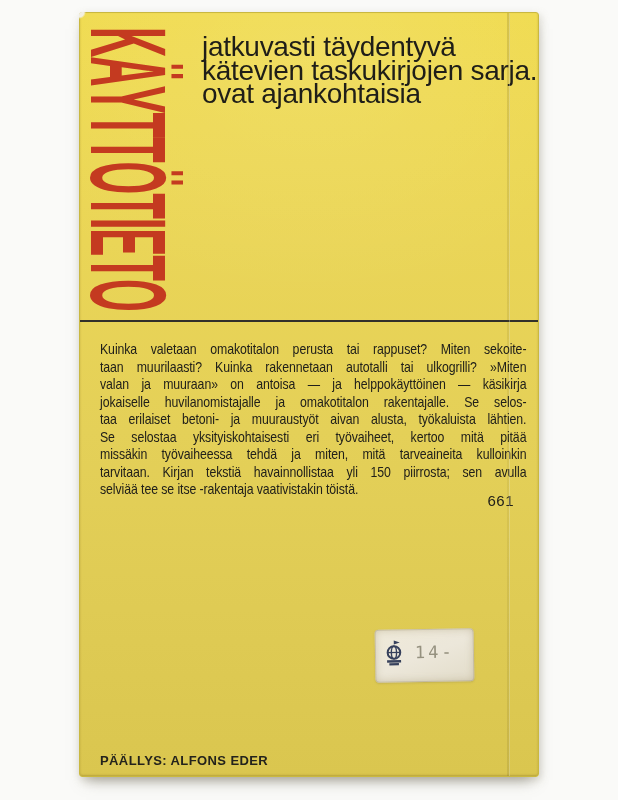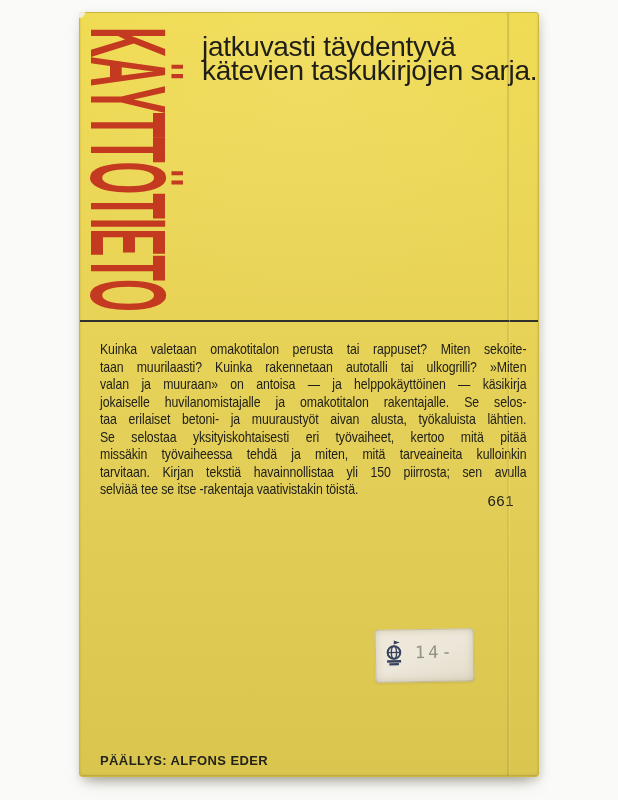--- a/index.html
+++ b/index.html
@@ -93,20 +93,21 @@
 <div class="photo">
   <div class="book">
 
     <div class="corner-wear"></div>
 
     <div class="vertical-title">KÄYTTÖTIETO</div>
 
     <div class="intro">
         <div class="intro-line">jatkuvasti täydentyvä</div>
         <div class="intro-line">kätevien taskukirjojen sarja.</div>
+        <div class="intro-line">ovat ajankohtaisia</div>
       </div>
 
     <div class="divider"></div>
 
     <div class="body-block">
         <div class="body-line">Kuinka valetaan omakotitalon perusta tai rappuset? Miten sekoite-</div>
         <div class="body-line">taan muurilaasti? Kuinka rakennetaan autotalli tai ulkogrilli? »Miten</div>
         <div class="body-line">valan ja muuraan» on antoisa — ja helppokäyttöinen — käsikirja</div>
         <div class="body-line">jokaiselle huvilanomistajalle ja omakotitalon rakentajalle. Se selos-</div>
         <div class="body-line">taa erilaiset betoni- ja muuraustyöt aivan alusta, työkaluista lähtien.</div>

